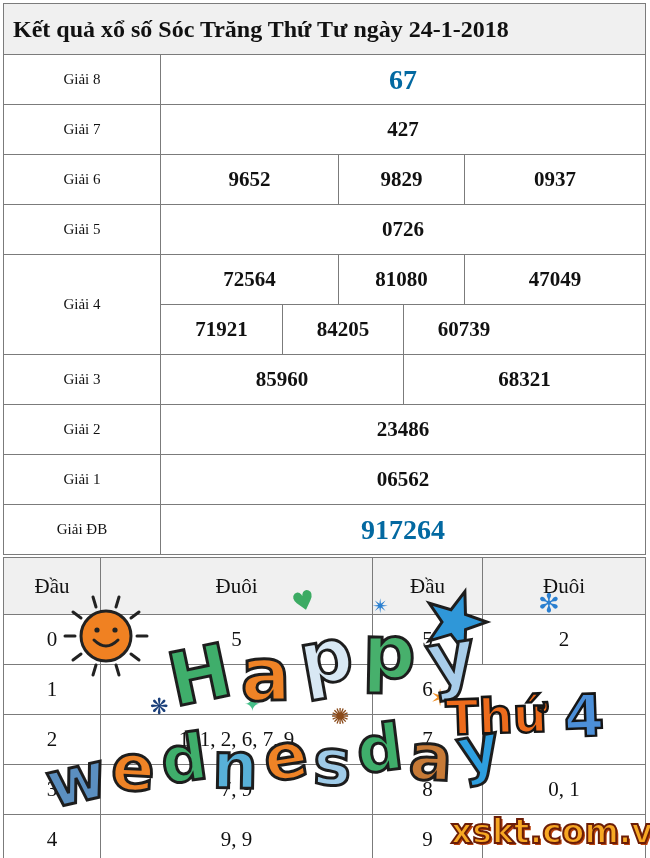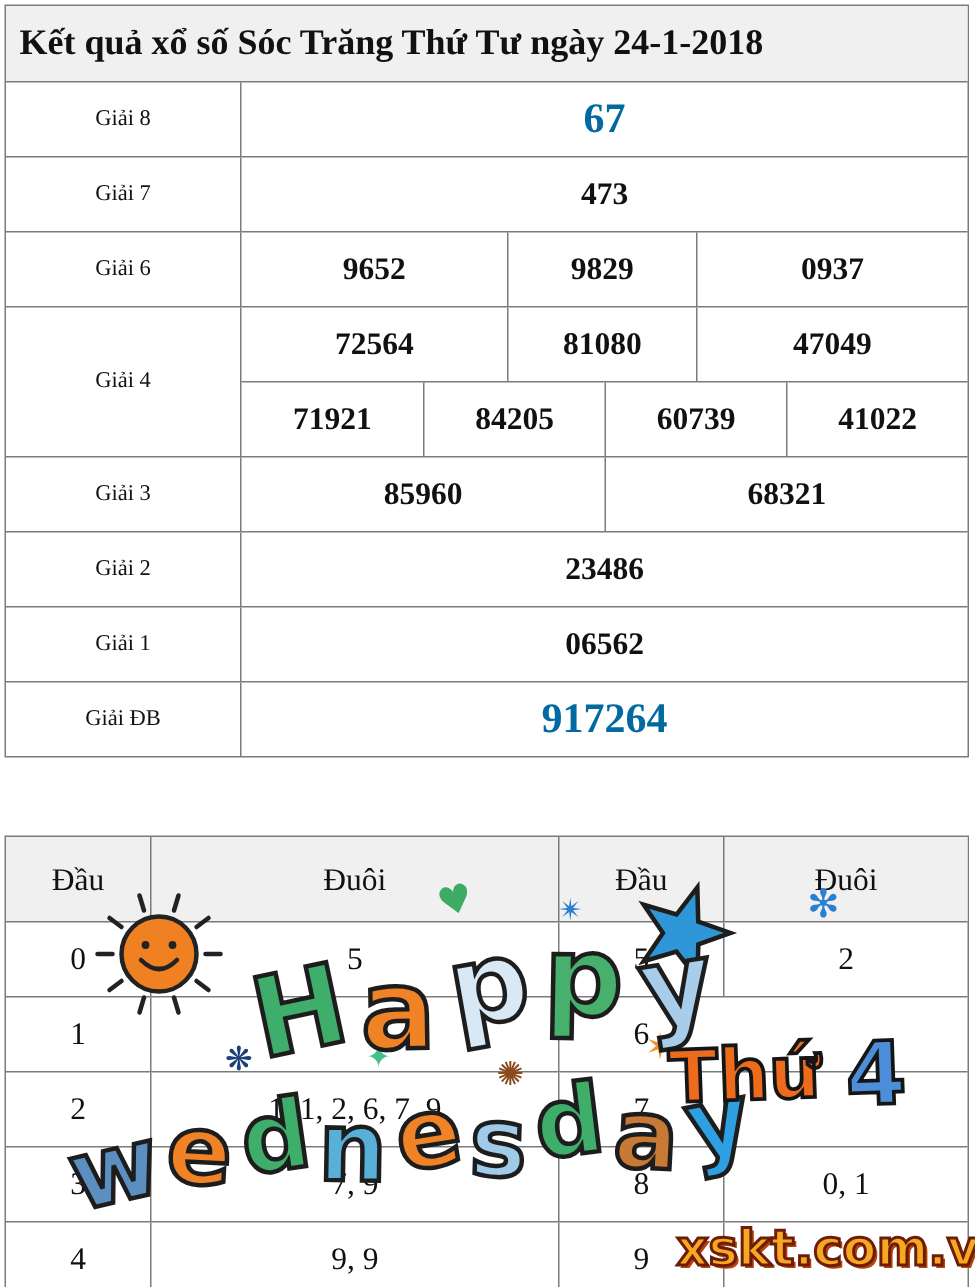--- a/index.html
+++ b/index.html
@@ -76,47 +76,52 @@
   <div class="prow">
     <div class="lbl">Giải 8</div>
     <div class="vals">
         <div class="cell red wrest">67</div>
       </div>
   </div>
 
   <div class="prow">
     <div class="lbl">Giải 7</div>
     <div class="vals">
-        <div class="cell wrest">473</div>
+        <div class="cell wrest">427</div>
       </div>
   </div>
 
   <div class="prow">
     <div class="lbl">Giải 6</div>
     <div class="vals">
       <div class="cell w365">9652</div>
       <div class="cell w26">9829</div>
       <div class="cell wrest">0937</div>
     </div>
   </div>
 
+  <div class="prow">
+    <div class="lbl">Giải 5</div>
+    <div class="vals">
+        <div class="cell wrest">0726</div>
+      </div>
+  </div>
 
   <div class="prow double">
     <div class="lbl">Giải 4</div>
     <div class="stack">
       <div class="vals">
         <div class="cell w365">72564</div>
         <div class="cell w26">81080</div>
         <div class="cell wrest">47049</div>
       </div>
       <div class="vals">
         <div class="cell w25">71921</div>
         <div class="cell w25">84205</div>
         <div class="cell w25">60739</div>
-        <div class="cell wrest">41022</div>
       </div>
     </div>
   </div>
 
   <div class="prow">
     <div class="lbl">Giải 3</div>
     <div class="vals">
       <div class="cell w50">85960</div>
       <div class="cell wrest">68321</div>
     </div>

